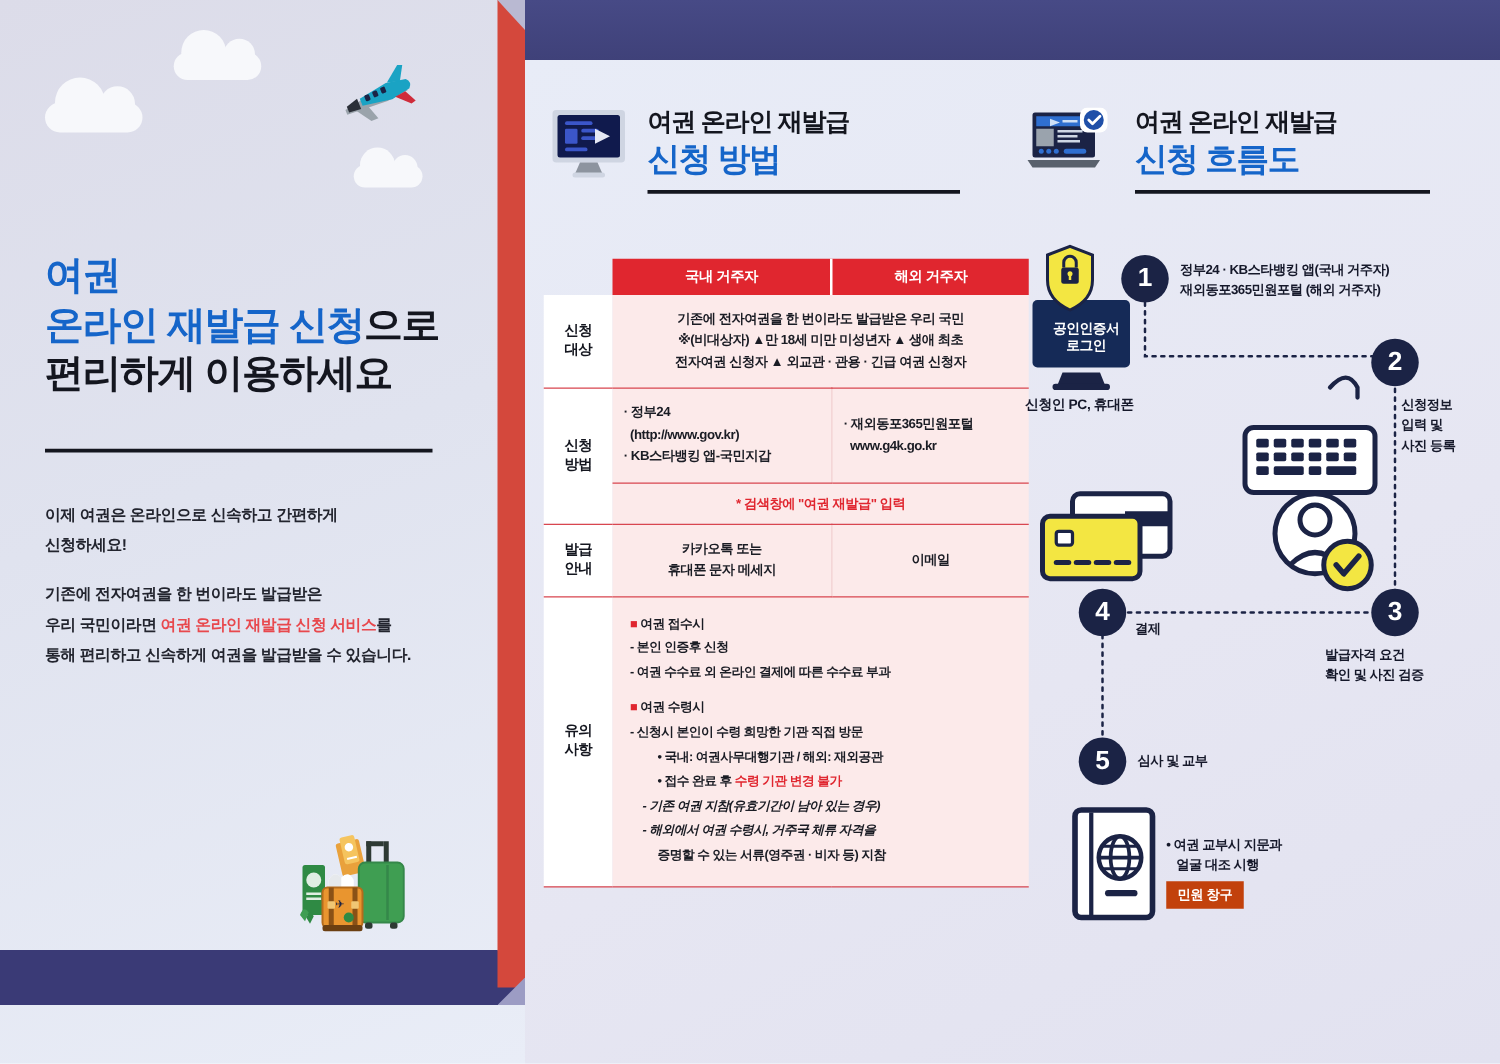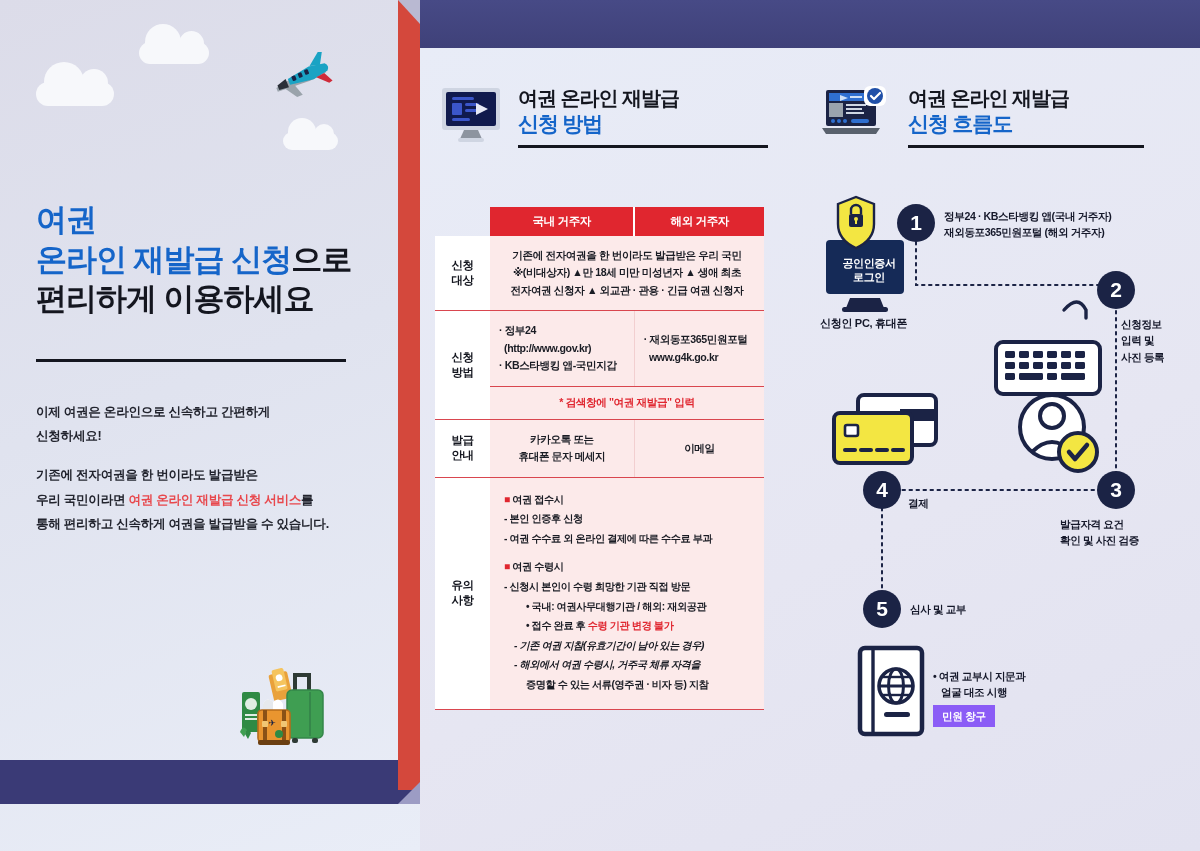--- a/index.html
+++ b/index.html
@@ -68,30 +68,30 @@
     background: linear-gradient(180deg,#474a86 0%,#3f4179 100%); }
 
   
   .right-area { position: absolute; left: 420px; top: 48px; width: 780px; height: 803px;
     background: linear-gradient(155deg,#e8ecf7 0%,#e6e6f2 60%,#e2e2f0 100%); }
 
   
   .sec-head { position: absolute; display: flex; align-items: flex-start; gap: 16px; }
   .sec-title { font-weight: 900; letter-spacing: -1px; }
   .sec-title .l1 { font-size: 20px; color: #14161f; display: block; line-height: 1.25; }
-  .sec-title .l2 { font-size: 21px; color: #1565c9; display: block; line-height: 1.3; font-family: Liberation Serif, serif; }
+  .sec-title .l2 { font-size: 26px; color: #1565c9; display: block; line-height: 1.3; }
   .sec-underline { margin-top: 7px; height: 3px; background: #14161f; }
 
   .head-mid { left: 20px; top: 38px; }
   .head-mid .sec-underline { width: 250px; }
   .head-right { left: 400px; top: 38px; }
   .head-right .sec-underline { width: 236px; }
 
   
-  .table-wrap { position: absolute; left: 435px; top: 207px; width: 329px; }
+  .table-wrap { position: absolute; left: 435px; top: 207px; width: 388px; }
   .tbl { width: 100%; border-collapse: collapse; }
   .tbl td, .tbl th { vertical-align: middle; }
   .th-blank { width: 55px; background: transparent; }
   .th-red { background: #e0262f; color: #fff; font-size: 11.5px; font-weight: 800;
     text-align: center; padding: 7px 0; letter-spacing: -0.4px; }
   .th-red.left-cell { border-right: 2px solid #fff; }
   .lbl-cell { width: 55px; background: #ffffff; color: #14161f; font-size: 11.5px;
     font-weight: 800; text-align: center; letter-spacing: -0.5px; line-height: 1.35;
     border-bottom: 1.6px solid #d9464f; }
   .data-cell { background: #fceaea; color: #1a1c24; font-size: 10.6px; font-weight: 700;
@@ -113,21 +113,21 @@
   .warn-cell .gap { display: block; height: 9px; }
 
   
   .flow { position: absolute; left: 820px; top: 190px; width: 380px; height: 570px; }
   .flow svg { position: absolute; left: 0; top: 0; }
   .badge { position: absolute; width: 38px; height: 38px; border-radius: 50%;
     background: #1b2345; color: #fff; font-size: 21px; font-weight: 900;
     display: flex; align-items: center; justify-content: center; }
   .flow-txt { position: absolute; font-size: 10.6px; font-weight: 800; color: #15182a;
     letter-spacing: -0.4px; line-height: 1.55; }
-  .mw-chip { display: inline-block; background: #8b5cf6; color: #fff;
+  .mw-chip { display: inline-block; background: #c2410c; color: #fff;
     font-size: 10.6px; font-weight: 800; padding: 3px 9px; margin-top: 4px;
     letter-spacing: -0.3px; }
   .pcLabel { position: absolute; font-size: 11px; font-weight: 800; color: #15182a;
     letter-spacing: -0.3px; }
 </style>
 </head>
 <body>
 
 <div id="poster">
 

